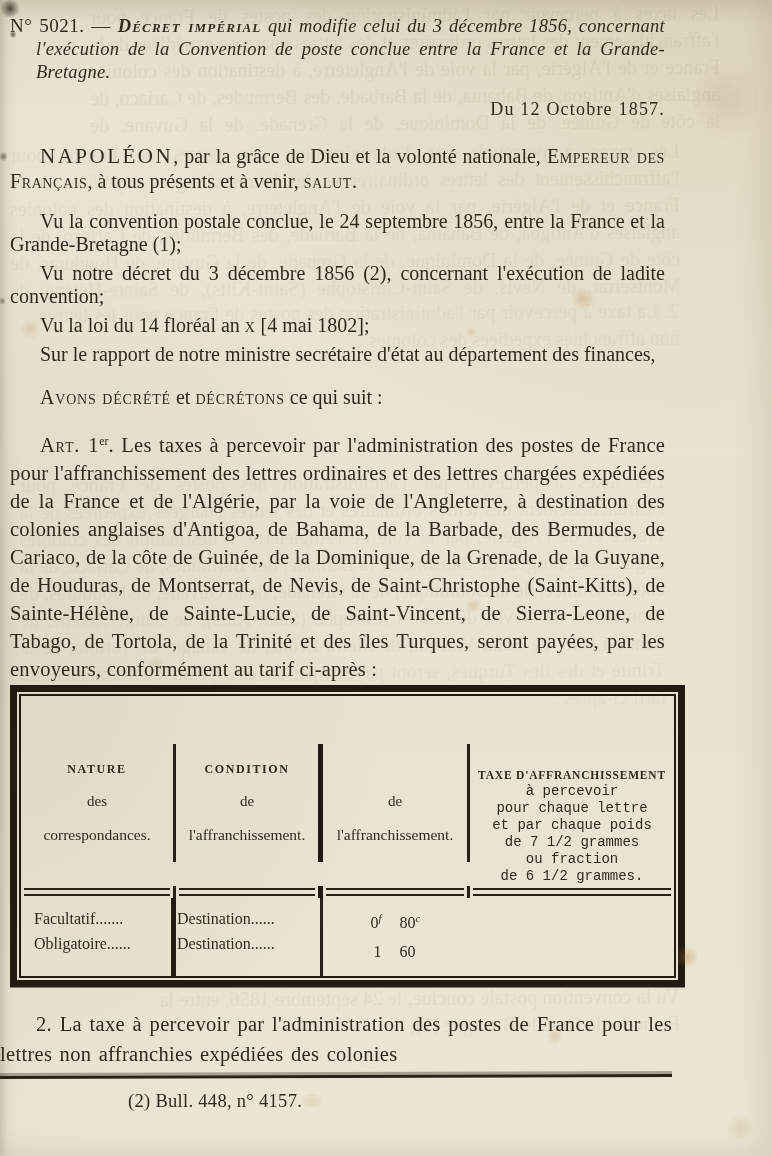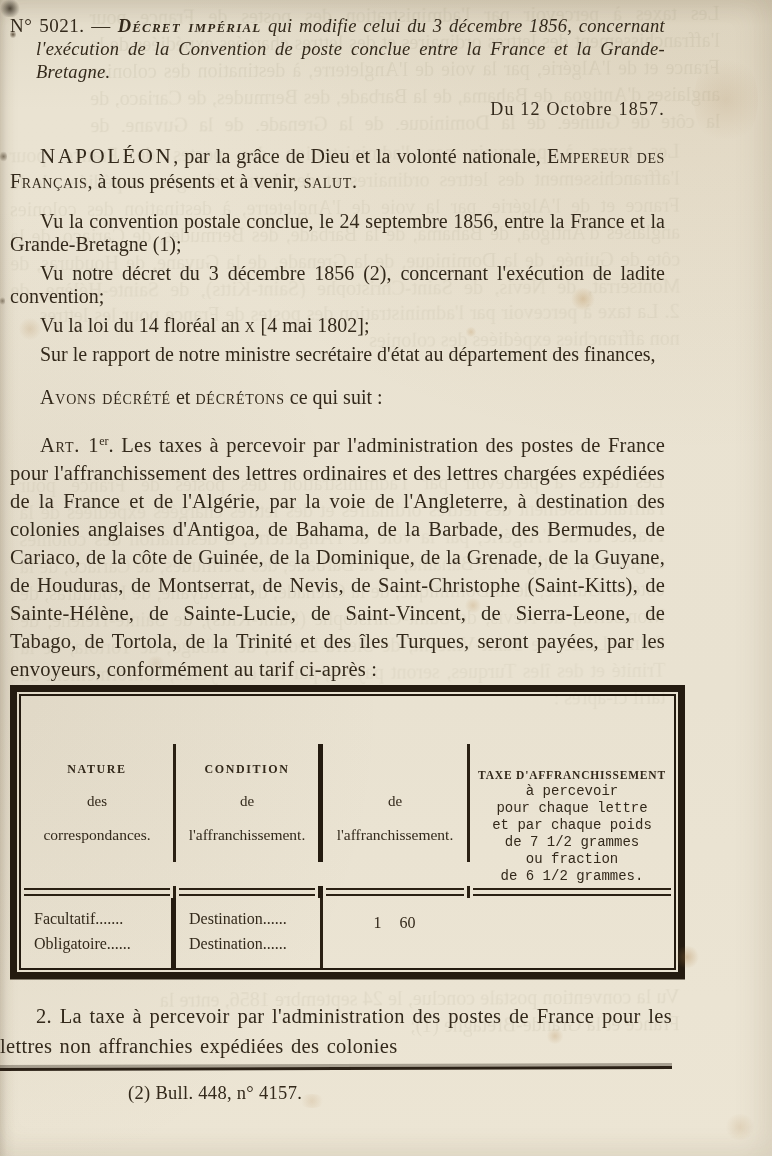--- a/index.html
+++ b/index.html
@@ -81,21 +81,21 @@
   .hcell4{height:118px;display:flex;flex-direction:column;align-items:center;justify-content:flex-start;padding-top:24px;}
   .hcell4 .t4title{font-size:11.5px;font-weight:bold;letter-spacing:.8px;line-height:15px;}
   .hcell4 .t4l{font-size:14px;line-height:17px;font-family:Liberation Mono, monospace;}
 
   .rcell{height:12px;display:flex;align-items:center;}
   .dbl{width:100%;height:4px;margin:0 3px;border-top:2px solid #2a2013;border-bottom:2px solid #2a2013;}
 
   .bcell{padding:8px 0 12px;font-size:16px;line-height:25px;}
   .bcell.na{padding-left:14px;}
   .bcell.co{padding-left:13px;}
-  .bcell.mo{padding-left:13px;}
+  .bcell.mo{padding-left:1px;}
   .tax-line{display:flex;justify-content:center;gap:18px;}
   .tax-line .ti{min-width:20px;text-align:right;}
   .tax-line .td{min-width:32px;text-align:left;}
   sup.u{font-size:10.5px;font-style:italic;vertical-align:6px;}
 
   .art2{margin-top:22px;margin-left:-10px;width:672px;font-size:20.5px;line-height:30px;
     text-indent:36px;letter-spacing:.3px;word-spacing:2px;}
 
   .fnsep{margin-top:6px;margin-left:-10px;width:672px;height:3px;background:#2b2116;
     box-shadow:0 -3px 0 rgba(43,33,22,.35);transform:rotate(-.15deg);}
@@ -191,20 +191,24 @@
           <div class="bcell co col-b">
             <div>Facultatif.......</div>
             <div>Obligatoire......</div>
           </div>
           <div class="bcell mo col-c">
             <div>Destination......</div>
             <div>Destination......</div>
           </div>
           <div class="bcell">
             <div class="tax-line">
+              <span class="ti"><span>0</span><sup class="u">f</sup></span>
+              <span class="td"><span>80</span><sup class="u">c</sup></span>
+            </div>
+            <div class="tax-line">
               <span class="ti"><span>1</span><sup class="u"></sup></span>
               <span class="td"><span>60</span><sup class="u"></sup></span>
             </div>
           </div>
         </div>
       </div>
     </div>
 
     <p class="art2 j">2. La taxe à percevoir par l'administration des postes de France pour les lettres non affranchies expédiées des colonies</p>
 

